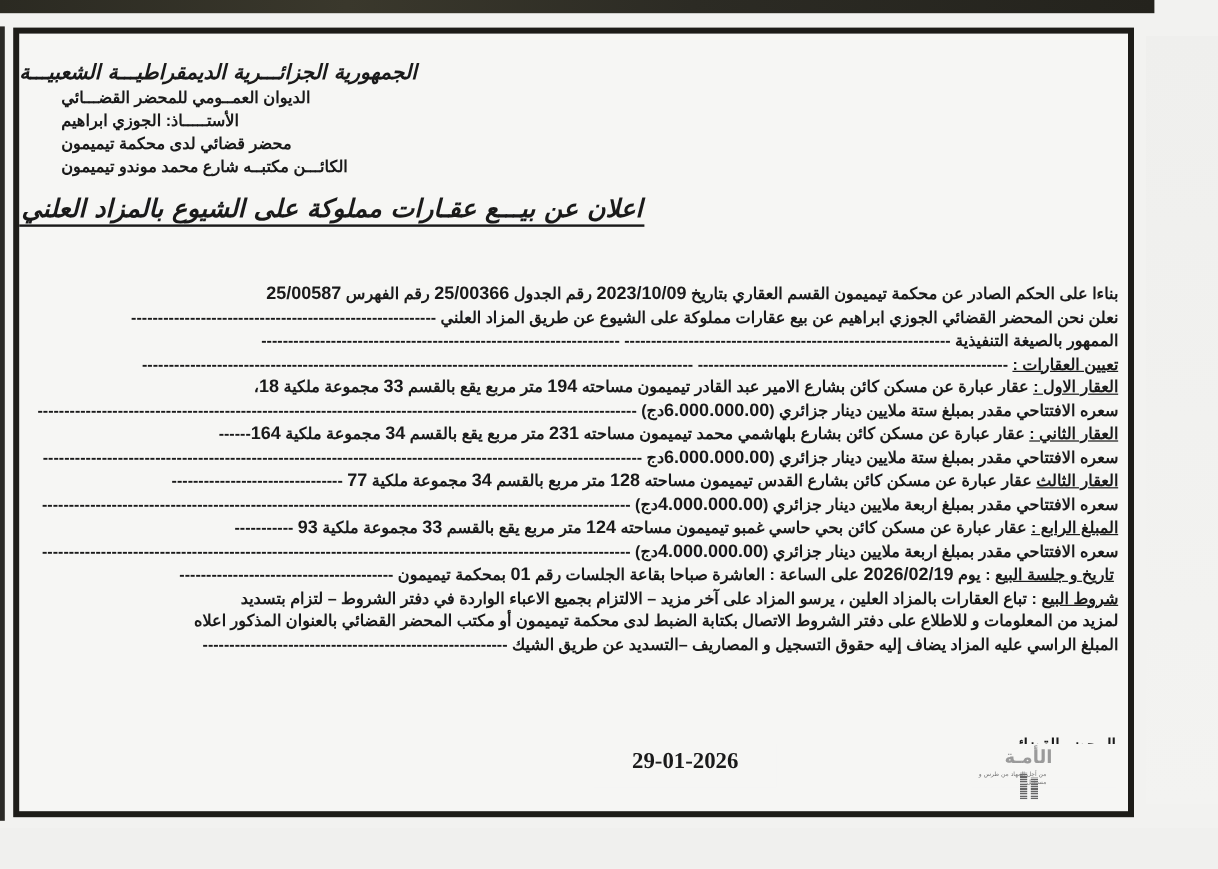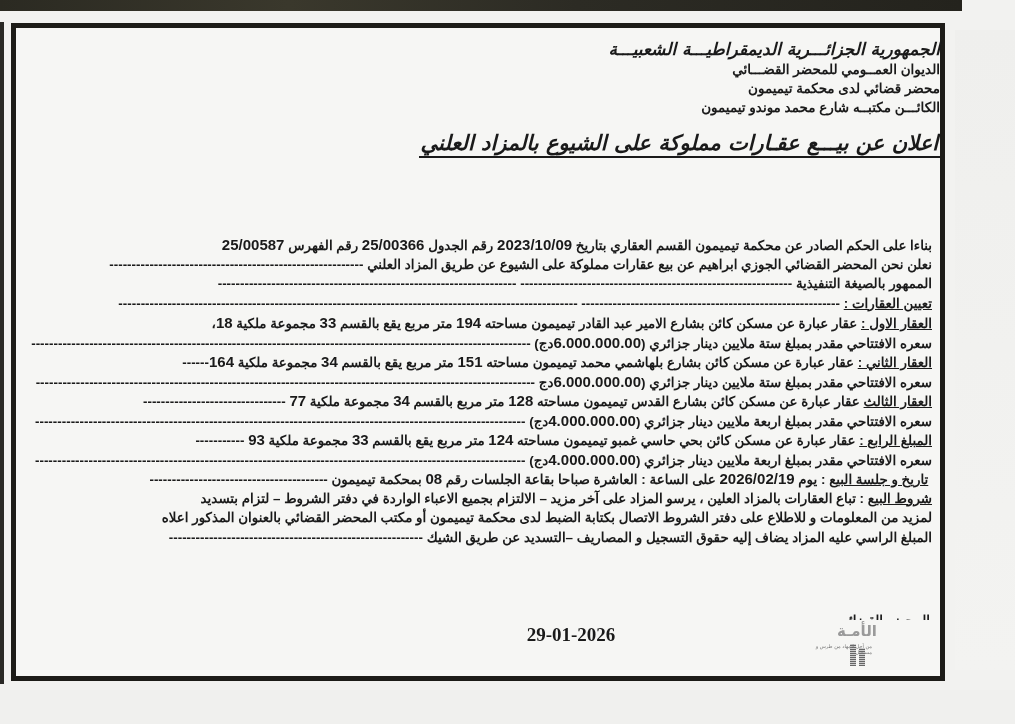--- a/index.html
+++ b/index.html
@@ -17,22 +17,22 @@
     .left-strip {
       position: absolute; left: 0; top: 22px; width: 4px; height: 662px;
       background: #2a2925;
     }
     .ad-box {
       position: absolute; left: 11px; top: 23px; width: 934px; height: 658px;
       border: 5px solid #1d1c18;
       background: #f6f6f4;
     }
     .header {
-      direction: rtl; text-align: right;
-      position: absolute; left: 0; right: 0; top: 10px;
+      direction: rtl; text-align: left;
+      position: absolute; left: 0; right: 0; top: 22px;
     }
     .republic {
       font-family: "DejaVu Sans", sans-serif; font-style: italic; font-weight: bold;
       font-size: 17px; line-height: 22px; letter-spacing: 0.3px;
     }
     .hline {
       font-family: "Liberation Sans", sans-serif; font-weight: bold;
       font-size: 13.5px; line-height: 19px; padding-left: 35px;
     }
     .ad-title {
@@ -90,44 +90,45 @@
 <div class="page">
   <div class="top-band"></div>
   <div class="left-strip"></div>
   <div class="ghost-right"></div>
 
   <div class="ad-box">
 
     <div class="header">
       <div class="republic">الجمهورية الجزائـــرية الديمقراطيـــة الشعبيـــة</div>
       <div class="hline">الديوان العمــومي للمحضر القضـــائي</div>
+      <div class="hline">الأستـــــاذ: الجوزي ابراهيم</div>
       <div class="hline">محضر قضائي لدى محكمة تيميمون</div>
       <div class="hline">الكائـــن مكتبــه شارع محمد موندو تيميمون</div>
       <div class="ad-title">اعلان عن  بيـــع عقـارات  مملوكة على الشيوع بالمزاد العلني</div>
     </div>
 
     <div class="body-text">
       <span class="ln"><span>بناءا على الحكم الصادر عن محكمة تيميمون القسم العقاري بتاريخ </span><span class="num">2023/10/09</span><span> رقم الجدول </span><span class="num">25/00366</span><span> رقم الفهرس </span><span class="num">25/00587</span></span>
       <span class="ln">نعلن نحن المحضر القضائي الجوزي ابراهيم عن بيع عقارات مملوكة على الشيوع عن طريق المزاد العلني ---------------------------------------------------------</span>
       <span class="ln">الممهور بالصيغة التنفيذية ------------------------------------------------------------- -------------------------------------------------------------------</span>
       <span class="ln"><span class="u">تعيين العقارات :</span><span> ---------------------------------------------------------- -------------------------------------------------------------------------------------------------------</span></span>
 
       <span class="ln"><span class="u">العقار الاول :</span><span> عقار عبارة عن مسكن كائن بشارع الامير عبد القادر تيميمون مساحته </span><span class="num">194</span><span> متر مربع يقع بالقسم </span><span class="num">33</span><span> مجموعة ملكية </span><span class="num">18</span><span>،</span></span>
       <span class="ln"><span>سعره الافتتاحي مقدر بمبلغ ستة ملايين دينار جزائري (</span><span class="num">6.000.000.00</span><span>دج) ----------------------------------------------------------------------------------------------------------------</span></span>
 
-      <span class="ln"><span class="u">العقار الثاني :</span><span> عقار عبارة عن مسكن كائن بشارع بلهاشمي محمد تيميمون مساحته </span><span class="num">151</span><span> متر مربع يقع بالقسم </span><span class="num">34</span><span> مجموعة ملكية </span><span class="num">164</span><span>------</span></span>
+      <span class="ln"><span class="u">العقار الثاني :</span><span> عقار عبارة عن مسكن كائن بشارع بلهاشمي محمد تيميمون مساحته </span><span class="num">231</span><span> متر مربع يقع بالقسم </span><span class="num">34</span><span> مجموعة ملكية </span><span class="num">164</span><span>------</span></span>
       <span class="ln"><span>سعره الافتتاحي مقدر بمبلغ ستة ملايين دينار جزائري (</span><span class="num">6.000.000.00</span><span>دج ----------------------------------------------------------------------------------------------------------------</span></span>
 
       <span class="ln"><span class="u">العقار الثالث</span><span> عقار عبارة عن مسكن كائن بشارع القدس تيميمون مساحته </span><span class="num">128</span><span> متر مربع بالقسم </span><span class="num">34</span><span> مجموعة ملكية </span><span class="num">77</span><span> --------------------------------</span></span>
       <span class="ln"><span>سعره الافتتاحي مقدر بمبلغ اربعة ملايين دينار جزائري (</span><span class="num">4.000.000.00</span><span>دج) --------------------------------------------------------------------------------------------------------------</span></span>
 
       <span class="ln"><span class="u">المبلغ الرابع :</span><span> عقار عبارة عن مسكن كائن بحي حاسي غمبو تيميمون مساحته </span><span class="num">124</span><span> متر مربع يقع بالقسم </span><span class="num">33</span><span> مجموعة ملكية </span><span class="num">93</span><span> -----------</span></span>
       <span class="ln"><span>سعره الافتتاحي مقدر بمبلغ اربعة ملايين دينار جزائري (</span><span class="num">4.000.000.00</span><span>دج) --------------------------------------------------------------------------------------------------------------</span></span>
 
-      <span class="ln">&nbsp;<span class="u">تاريخ و جلسة البيع</span><span> : يوم </span><span class="num">2026/02/19</span><span> على الساعة : العاشرة صباحا بقاعة الجلسات رقم </span><span class="num">08</span><span> بمحكمة تيميمون ----------------------------------------</span></span>
+      <span class="ln">&nbsp;<span class="u">تاريخ و جلسة البيع</span><span> : يوم </span><span class="num">2026/02/19</span><span> على الساعة : العاشرة صباحا بقاعة الجلسات رقم </span><span class="num">01</span><span> بمحكمة تيميمون ----------------------------------------</span></span>
 
       <span class="ln"><span class="u">شروط البيع</span><span> : تباع العقارات بالمزاد العلين ، يرسو المزاد على آخر مزيد – الالتزام بجميع الاعباء الواردة في دفتر الشروط –  لتزام بتسديد</span></span>
       <span class="ln">لمزيد من المعلومات و للاطلاع على دفتر الشروط الاتصال بكتابة الضبط لدى محكمة تيميمون أو مكتب المحضر القضائي بالعنوان المذكور اعلاه</span>
       <span class="ln">المبلغ الراسي عليه المزاد يضاف إليه حقوق التسجيل و المصاريف –التسديد عن طريق الشيك ---------------------------------------------------------</span>
     </div>
 
     <div class="footer-sig">المحضر القضائي</div>
   </div>
 
   <div class="footer-date">29-01-2026</div>

